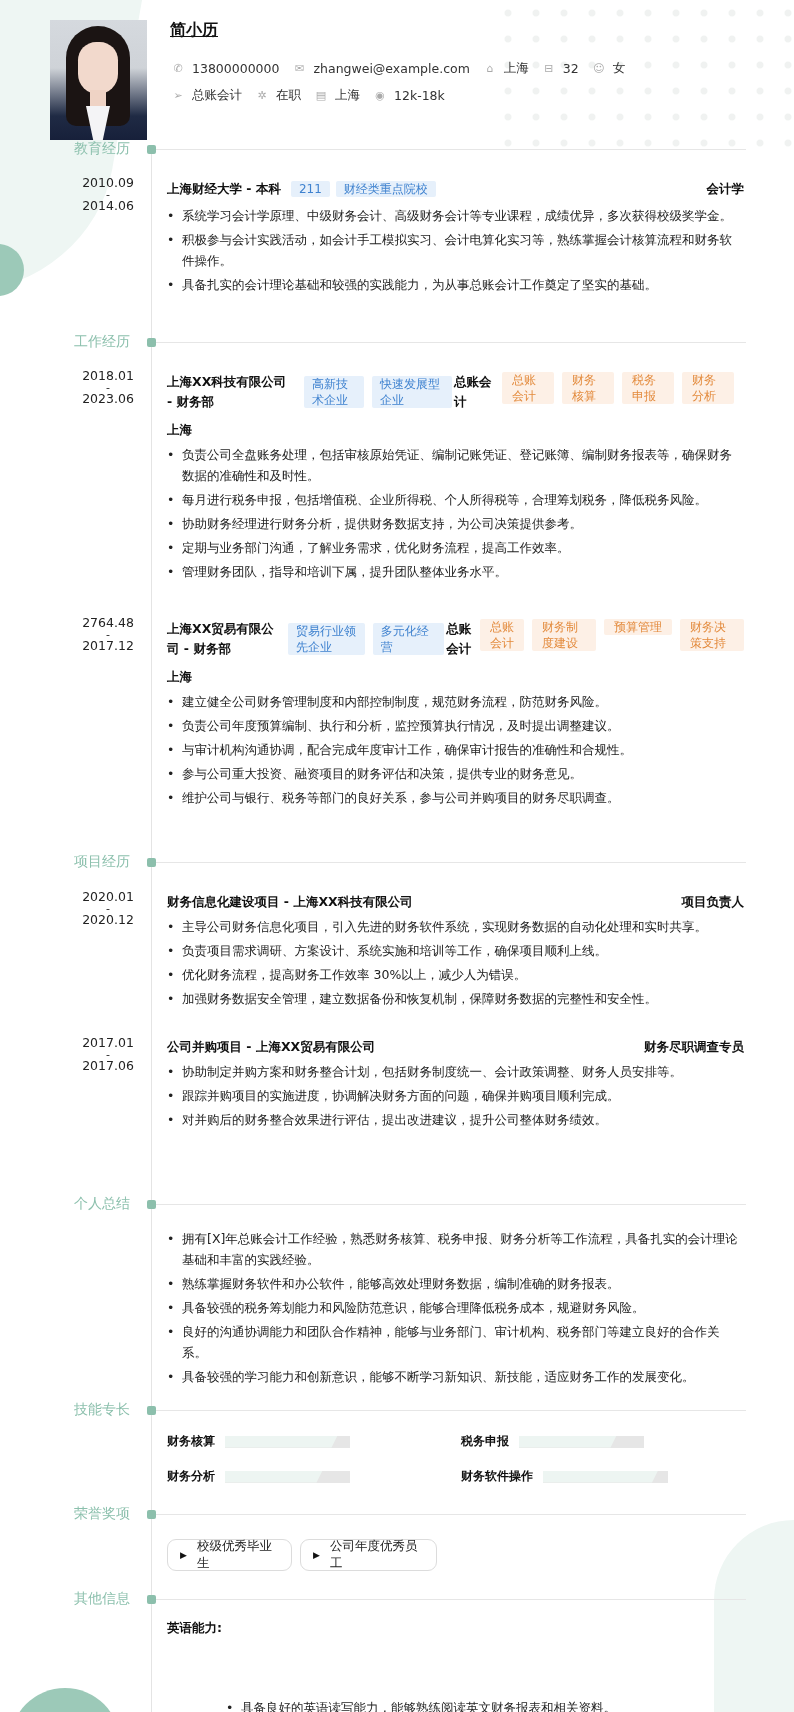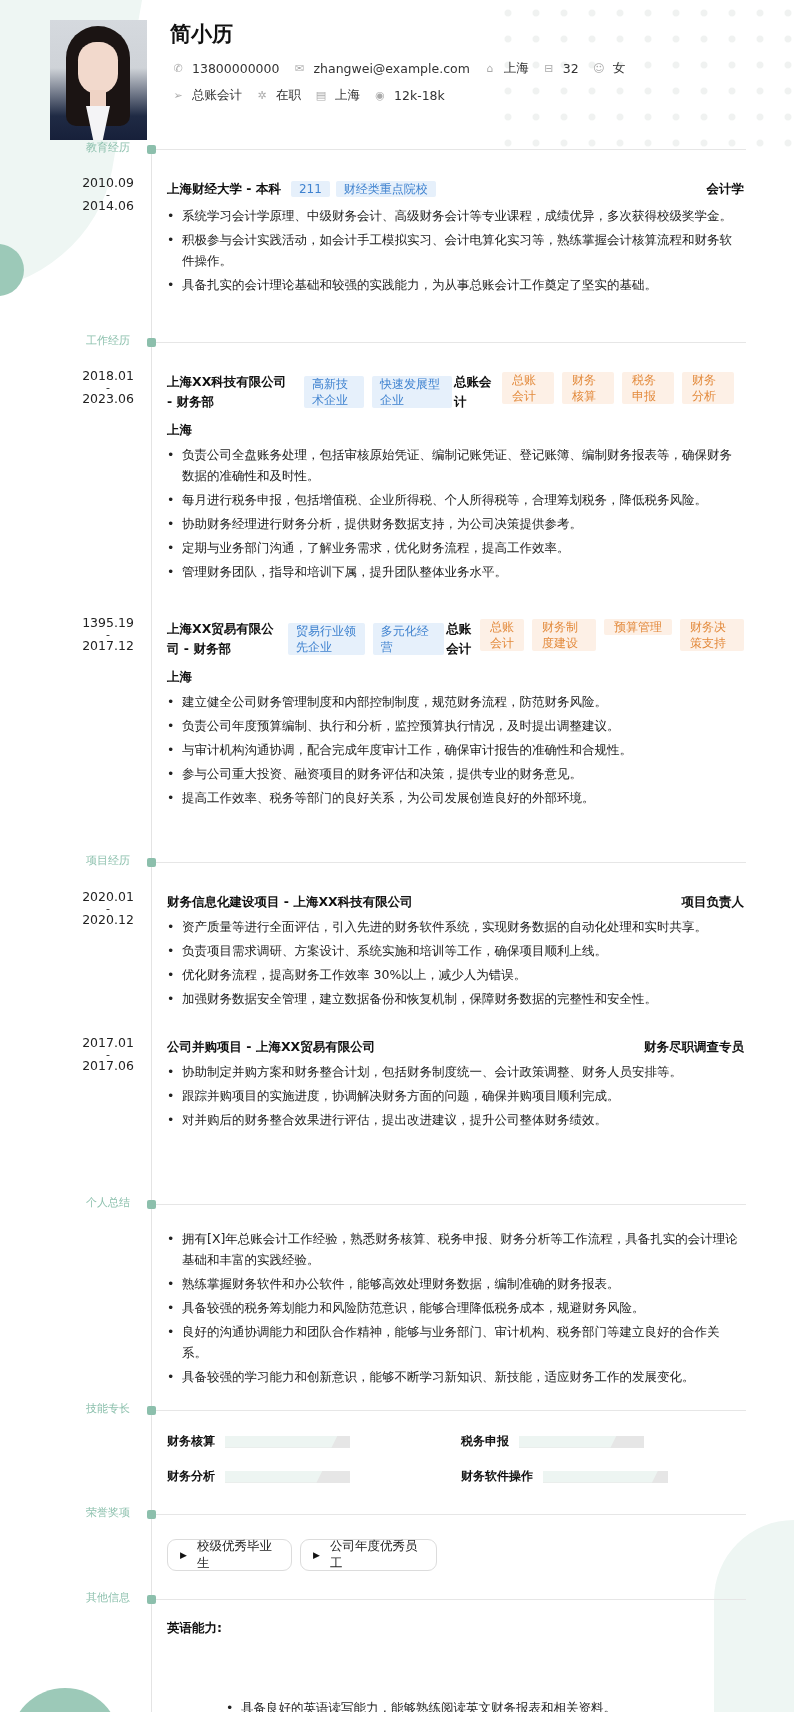--- a/index.html
+++ b/index.html
@@ -43,32 +43,32 @@
     .photo {
       position: absolute; left: 0; top: 0; width: 97px; height: 120px;
       background: linear-gradient(180deg, #d5d9de 0%, #cfd3d8 40%, #1f2a44 80%, #17203a 100%);
       overflow: hidden;
     }
     .photo .hair { position: absolute; left: 16px; top: 6px; width: 64px; height: 100px; border-radius: 32px 32px 10px 10px; background: #1b1413; }
     .photo .face { position: absolute; left: 28px; top: 22px; width: 40px; height: 52px; border-radius: 20px 20px 22px 22px; background: #f2d9cc; }
     .photo .neck { position: absolute; left: 40px; top: 70px; width: 16px; height: 18px; background: #efd3c5; }
     .photo .shirt { position: absolute; left: 36px; top: 86px; width: 24px; height: 34px; background: #f4f4f6; clip-path: polygon(0 0,100% 0,70% 100%,30% 100%); }
     .name {
-      position: absolute; left: 120px; top: 0; font-size: 21px; font-weight: bold; color: #111;
+      position: absolute; left: 120px; top: 0; font-size: 16px; font-weight: bold; color: #111; text-decoration: underline;
     }
     .info-row { position: absolute; left: 122px; display: flex; align-items: center; font-size: 12.5px; color: #333; }
     .info-row.r1 { top: 40px; }
     .info-row.r2 { top: 67px; }
     .info-item { display: flex; align-items: center; margin-right: 14px; }
     .info-item .ic { color: #aaa; font-size: 11px; margin-right: 8px; width: 12px; text-align: center; }
 
     
     .section-head { position: absolute; left: 0; width: 794px; height: 20px; }
     .section-head .label {
-      position: absolute; right: 664px; top: 0; font-size: 11px; color: #8cc0ad; white-space: nowrap; text-align: center;
+      position: absolute; right: 664px; top: 0; font-size: 14px; color: #8cc0ad; white-space: nowrap; text-align: center;
     }
     .section-head .dot {
       position: absolute; left: 147px; top: 5px; width: 9px; height: 9px; border-radius: 2px; background: #8cbfac;
     }
     .section-head .rule {
       position: absolute; left: 156px; top: 9px; width: 590px; height: 1px; background: #e6e6e6;
     }
 
     .date {
       position: absolute; left: 70px; width: 76px; text-align: center; font-size: 12.5px; color: #222; line-height: 14px;
@@ -226,61 +226,61 @@
   <ul class="bullets">
     <li>负责公司全盘账务处理，包括审核原始凭证、编制记账凭证、登记账簿、编制财务报表等，确保财务数据的准确性和及时性。</li>
     <li>每月进行税务申报，包括增值税、企业所得税、个人所得税等，合理筹划税务，降低税务风险。</li>
     <li>协助财务经理进行财务分析，提供财务数据支持，为公司决策提供参考。</li>
     <li>定期与业务部门沟通，了解业务需求，优化财务流程，提高工作效率。</li>
     <li>管理财务团队，指导和培训下属，提升团队整体业务水平。</li>
   </ul>
 </div>
 
 <div class="date" style="top:616px">
-  <span>1395.19</span><span class="dash">-</span><span>2017.12</span>
+  <span>2764.48</span><span class="dash">-</span><span>2017.12</span>
 </div>
 <div class="entry" style="top:619px">
   <div class="entry-head">
     <span class="entry-title" style="width:118px">上海XX贸易有限公司 - 财务部</span>
     <span class="tag blue" style="width:82px;margin-left:12px;margin-top:4px">贸易行业领先企业</span>
     <span class="tag blue" style="width:76px;margin-left:8px;margin-top:4px">多元化经营</span>
     <span class="entry-title" style="width:28px;margin-left:2px">总账会计</span>
     <span class="tagwrap">
       <span class="tag orange" style="width:44px">总账会计</span>
       <span class="tag orange" style="width:64px">财务制度建设</span>
       <span class="tag orange" style="width:68px">预算管理</span>
       <span class="tag orange" style="width:64px">财务决策支持</span>
     </span>
   </div>
   <div class="location">上海</div>
   <ul class="bullets">
     <li>建立健全公司财务管理制度和内部控制制度，规范财务流程，防范财务风险。</li>
     <li>负责公司年度预算编制、执行和分析，监控预算执行情况，及时提出调整建议。</li>
     <li>与审计机构沟通协调，配合完成年度审计工作，确保审计报告的准确性和合规性。</li>
     <li>参与公司重大投资、融资项目的财务评估和决策，提供专业的财务意见。</li>
-    <li>提高工作效率、税务等部门的良好关系，为公司发展创造良好的外部环境。</li>
+    <li>维护公司与银行、税务等部门的良好关系，参与公司并购项目的财务尽职调查。</li>
   </ul>
 </div>
 
 <div class="section-head" style="top:853px">
   <span class="label">项目经历</span>
   <span class="dot"></span>
   <span class="rule"></span>
 </div>
 
 <div class="date" style="top:890px">
   <span>2020.01</span><span class="dash">-</span><span>2020.12</span>
 </div>
 <div class="entry" style="top:892px">
   <div class="entry-head">
     <span class="entry-title">财务信息化建设项目 - 上海XX科技有限公司</span>
     <span class="entry-right">项目负责人</span>
   </div>
   <ul class="bullets">
-    <li>资产质量等进行全面评估，引入先进的财务软件系统，实现财务数据的自动化处理和实时共享。</li>
+    <li>主导公司财务信息化项目，引入先进的财务软件系统，实现财务数据的自动化处理和实时共享。</li>
     <li>负责项目需求调研、方案设计、系统实施和培训等工作，确保项目顺利上线。</li>
     <li>优化财务流程，提高财务工作效率 30%以上，减少人为错误。</li>
     <li>加强财务数据安全管理，建立数据备份和恢复机制，保障财务数据的完整性和安全性。</li>
   </ul>
 </div>
 
 <div class="date" style="top:1036px">
   <span>2017.01</span><span class="dash">-</span><span>2017.06</span>
 </div>
 <div class="entry" style="top:1037px">

